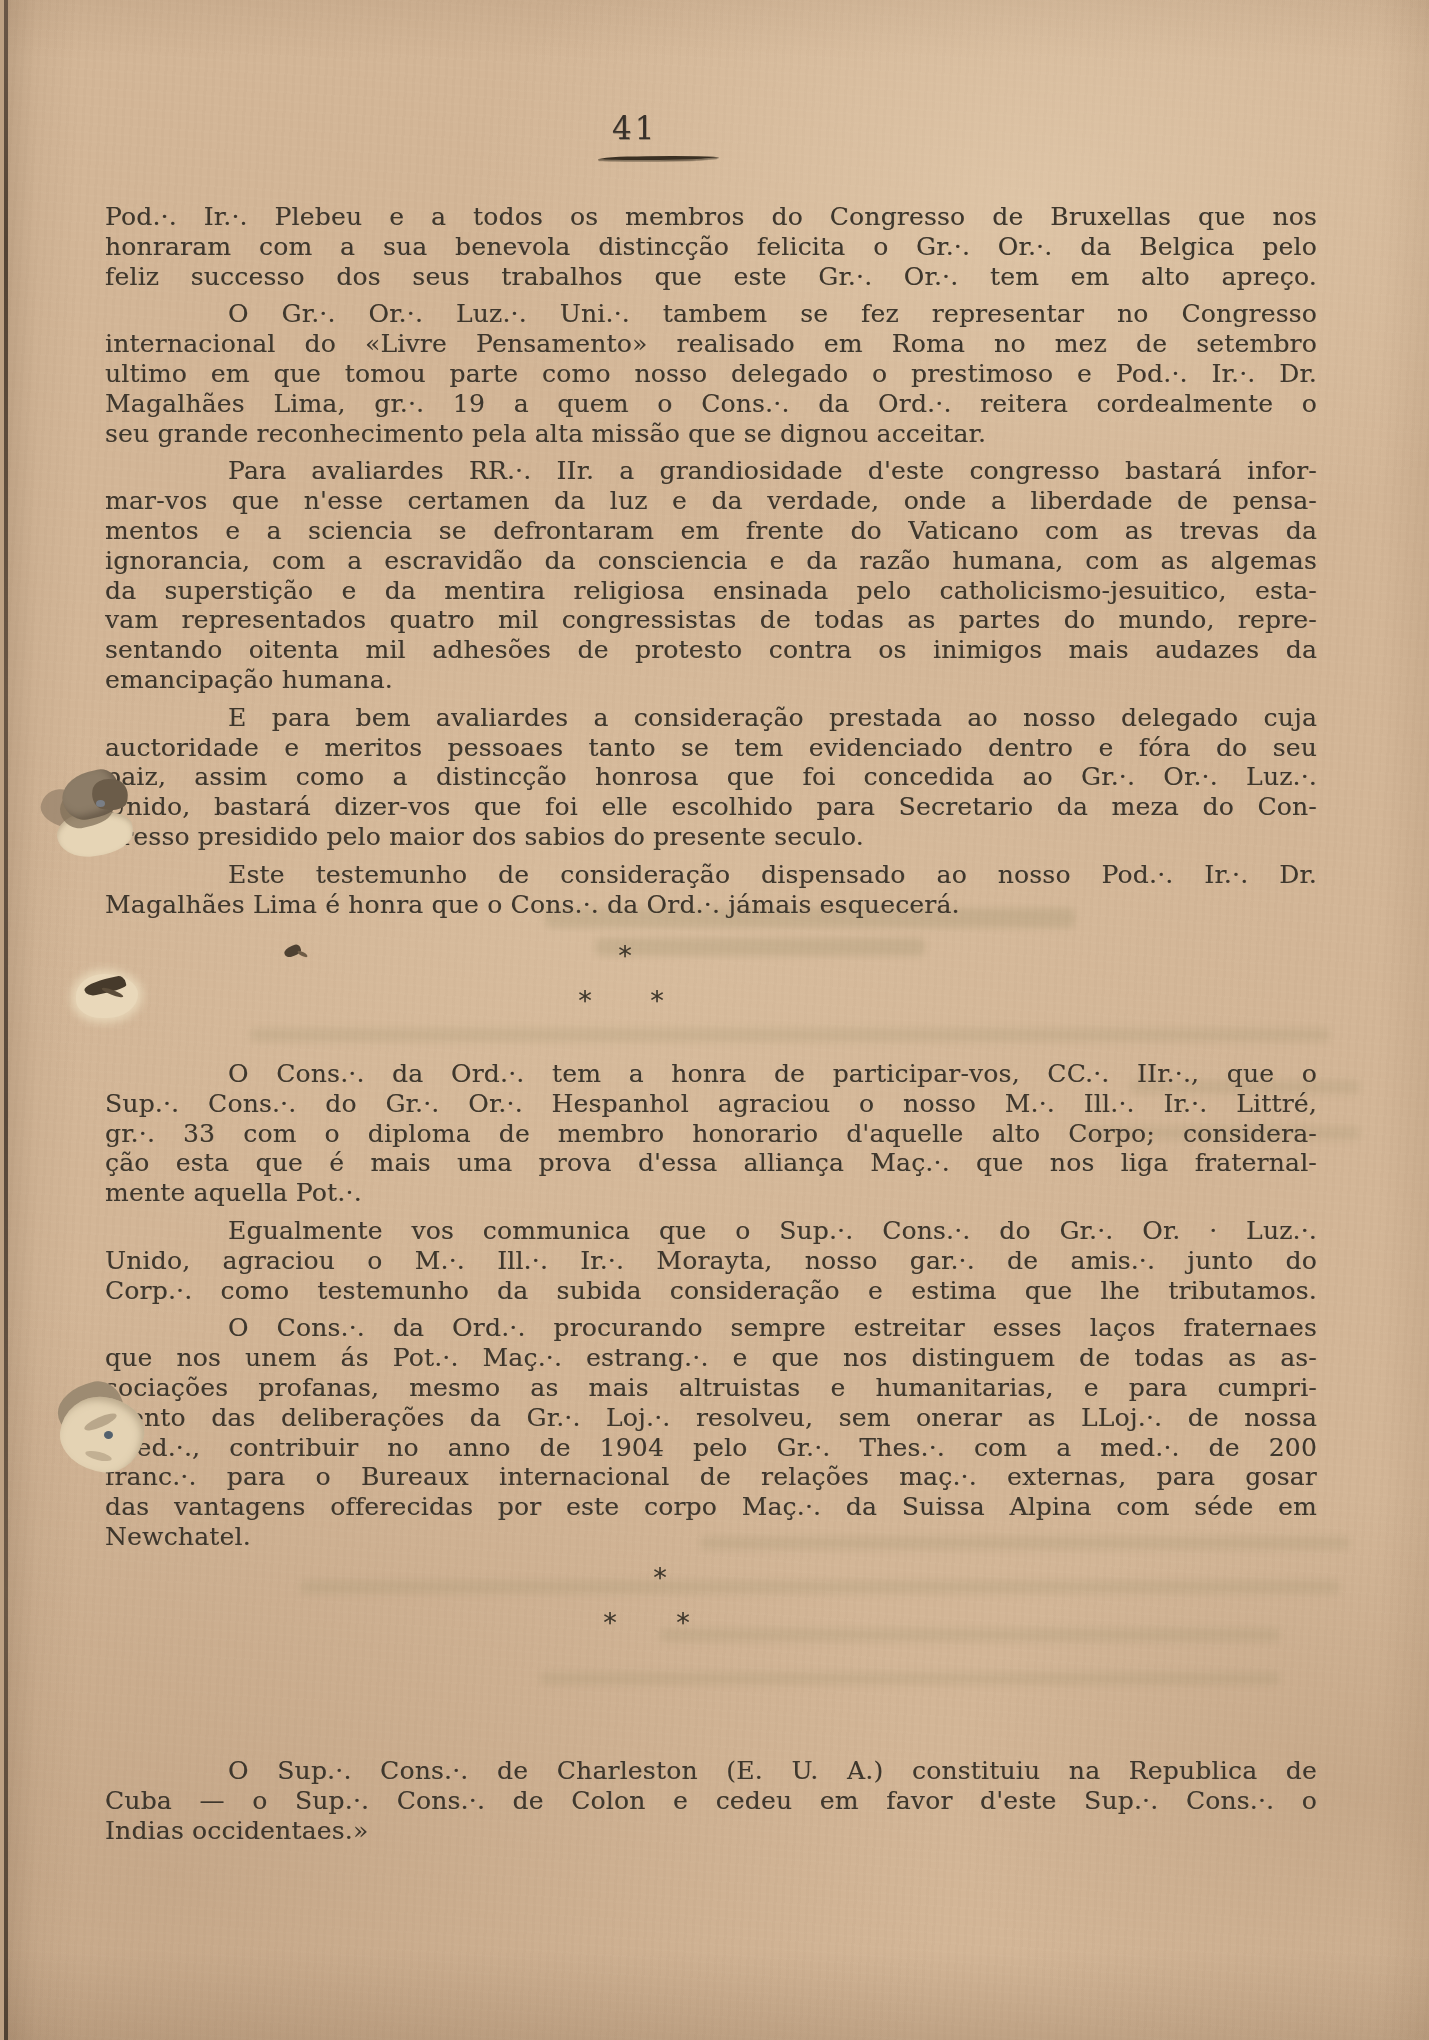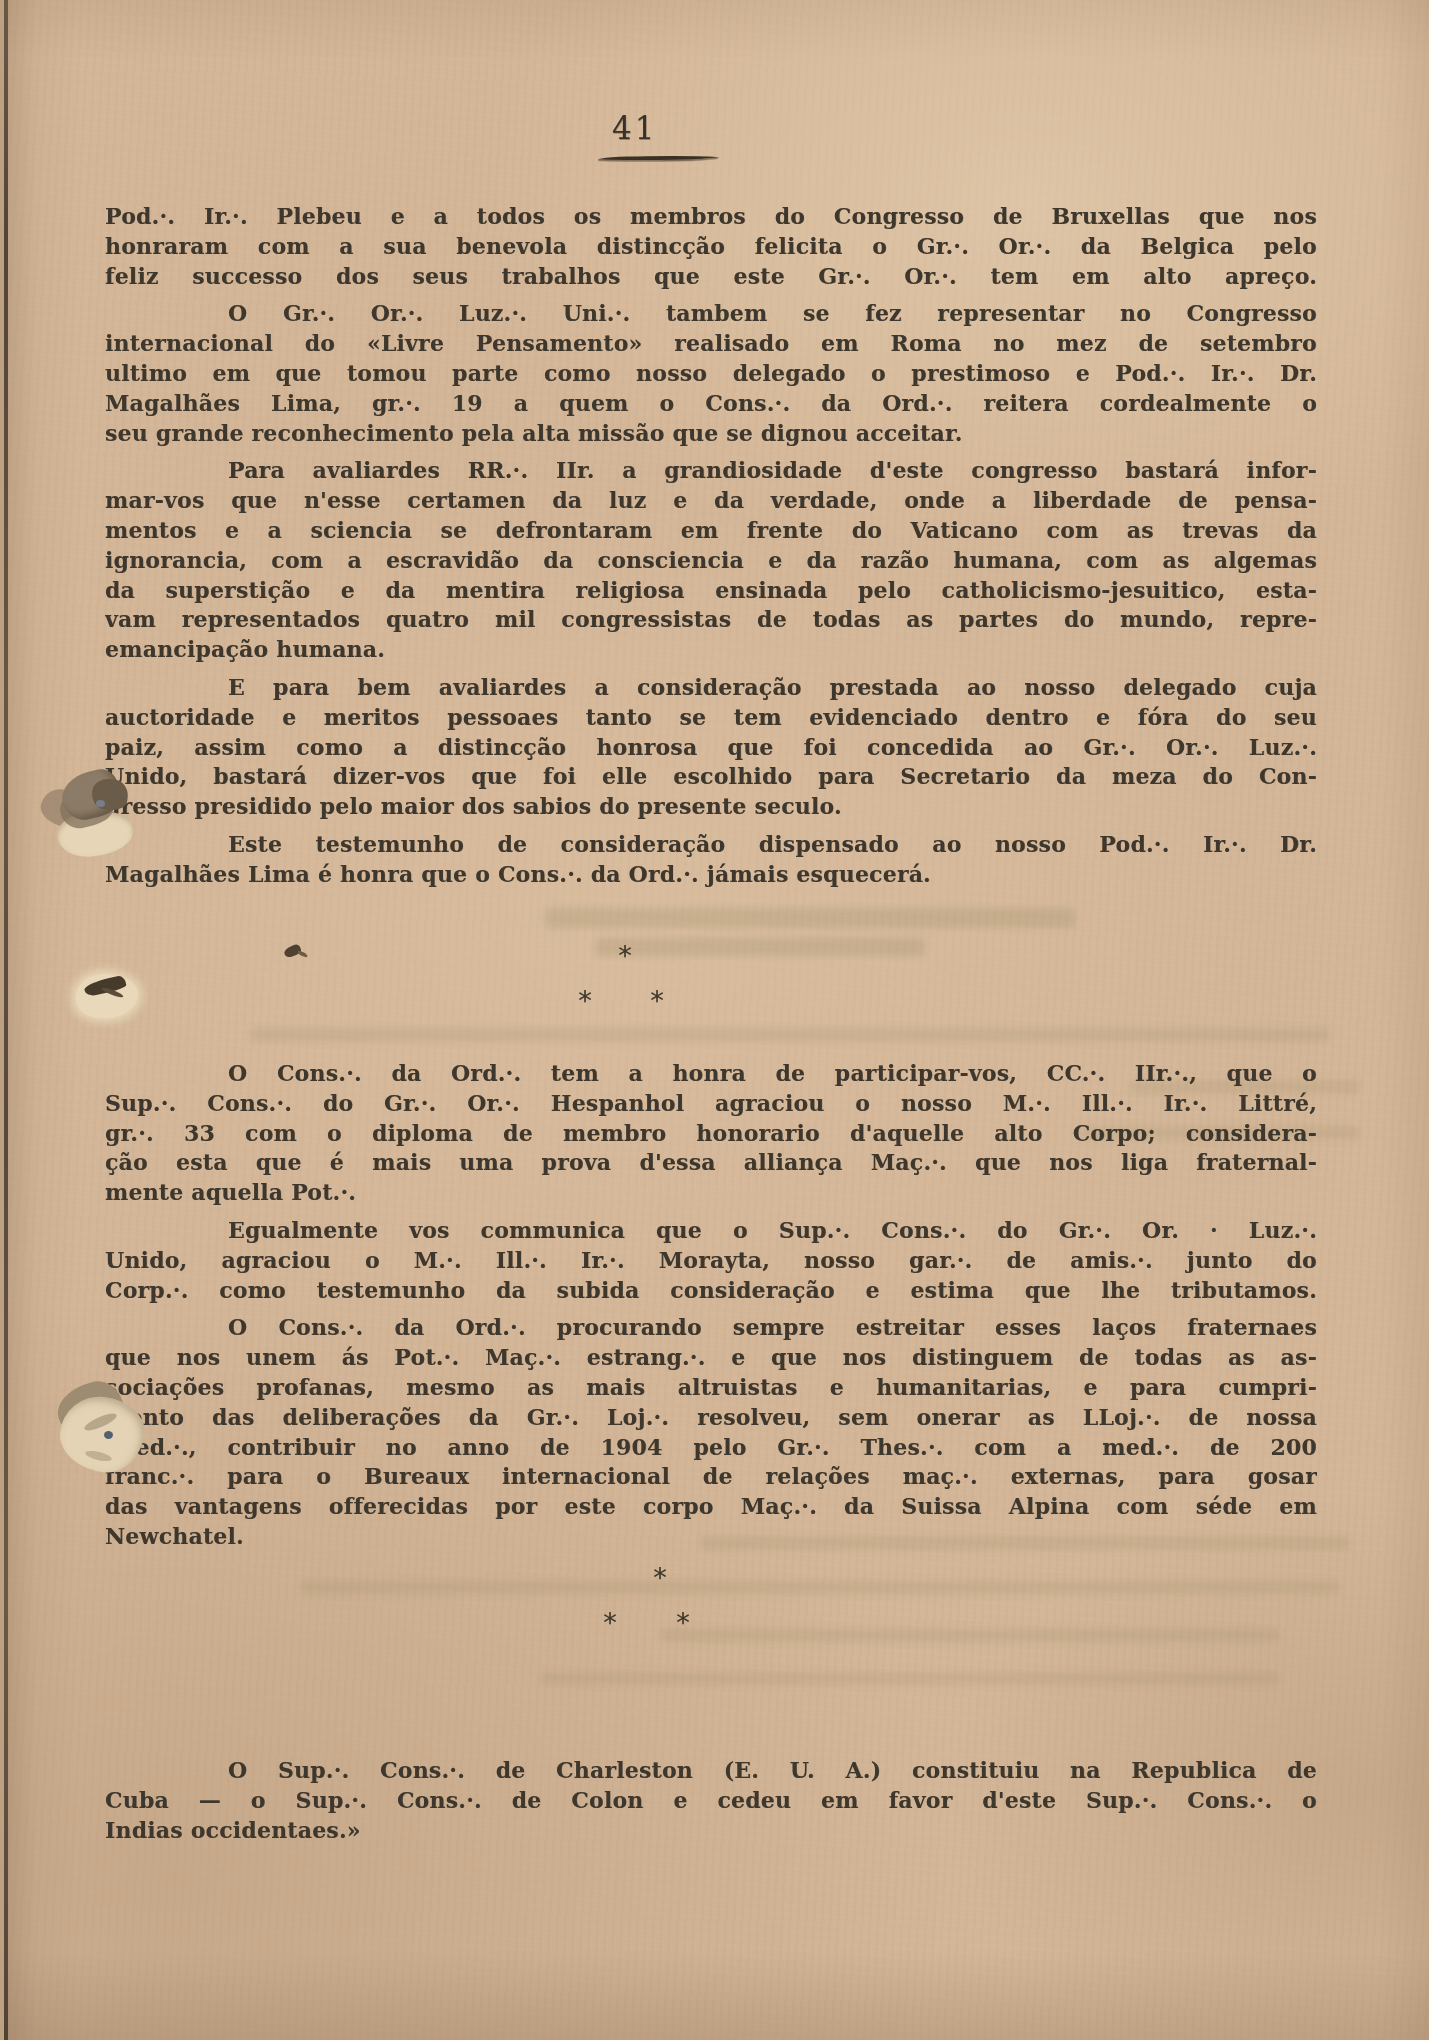--- a/index.html
+++ b/index.html
@@ -37,25 +37,24 @@
   }
   .pagenum-rule{
     position:absolute;left:598px;top:156px;width:121px;height:5px;
     background:#3a3023;border-radius:40% 60% 50% 50%/60% 40% 60% 40%;
     transform:rotate(-0.6deg);
     box-shadow:0 1px 0 rgba(58,48,35,0.35), inset 0 -1px 0 rgba(210,185,155,0.5);
   }
   
   .col{position:absolute;left:105px;width:1212px;color:#3e372d;}
   .line{
-    height:29.8px;line-height:29.8px;font-size:22px;
+    height:29.8px;line-height:29.8px;font-size:25px;
     text-align:justify;text-align-last:justify;
     overflow:hidden;letter-spacing:0.2px;
     text-shadow:0.3px 0.4px 0.6px rgba(62,54,42,0.38);
-    font-weight:bold;
   }
   .line.indent{padding-left:123px;margin-top:8px;}
   .line.lastline{text-align-last:left;}
   .col1{top:202px;}
   .col2{top:1051px;}
   .col3{top:1748px;}
   
   .star{
     position:absolute;width:30px;text-align:center;
     font-family:"DejaVu Sans", sans-serif;font-size:27px;line-height:30px;
@@ -134,20 +133,21 @@
         <div class="line">Magalhães Lima, gr.·. 19 a quem o Cons.·. da Ord.·. reitera cordealmente o</div>
         <div class="line lastline">seu grande reconhecimento pela alta missão que se dignou acceitar.</div>
       </div>
       <div>
         <div class="line indent">Para avaliardes RR.·. IIr. a grandiosidade d'este congresso bastará infor-</div>
         <div class="line">mar-vos que n'esse certamen da luz e da verdade, onde a liberdade de pensa-</div>
         <div class="line">mentos e a sciencia se defrontaram em frente do Vaticano com as trevas da</div>
         <div class="line">ignorancia, com a escravidão da consciencia e da razão humana, com as algemas</div>
         <div class="line">da superstição e da mentira religiosa ensinada pelo catholicismo-jesuitico, esta-</div>
         <div class="line">vam representados quatro mil congressistas de todas as partes do mundo, repre-</div>
+        <div class="line">sentando oitenta mil adhesões de protesto contra os inimigos mais audazes da</div>
         <div class="line lastline">emancipação humana.</div>
       </div>
       <div>
         <div class="line indent">E para bem avaliardes a consideração prestada ao nosso delegado cuja</div>
         <div class="line">auctoridade e meritos pessoaes tanto se tem evidenciado dentro e fóra do seu</div>
         <div class="line">paiz, assim como a distincção honrosa que foi concedida ao Gr.·. Or.·. Luz.·.</div>
         <div class="line">Unido, bastará dizer-vos que foi elle escolhido para Secretario da meza do Con-</div>
         <div class="line lastline">gresso presidido pelo maior dos sabios do presente seculo.</div>
       </div>
       <div>

